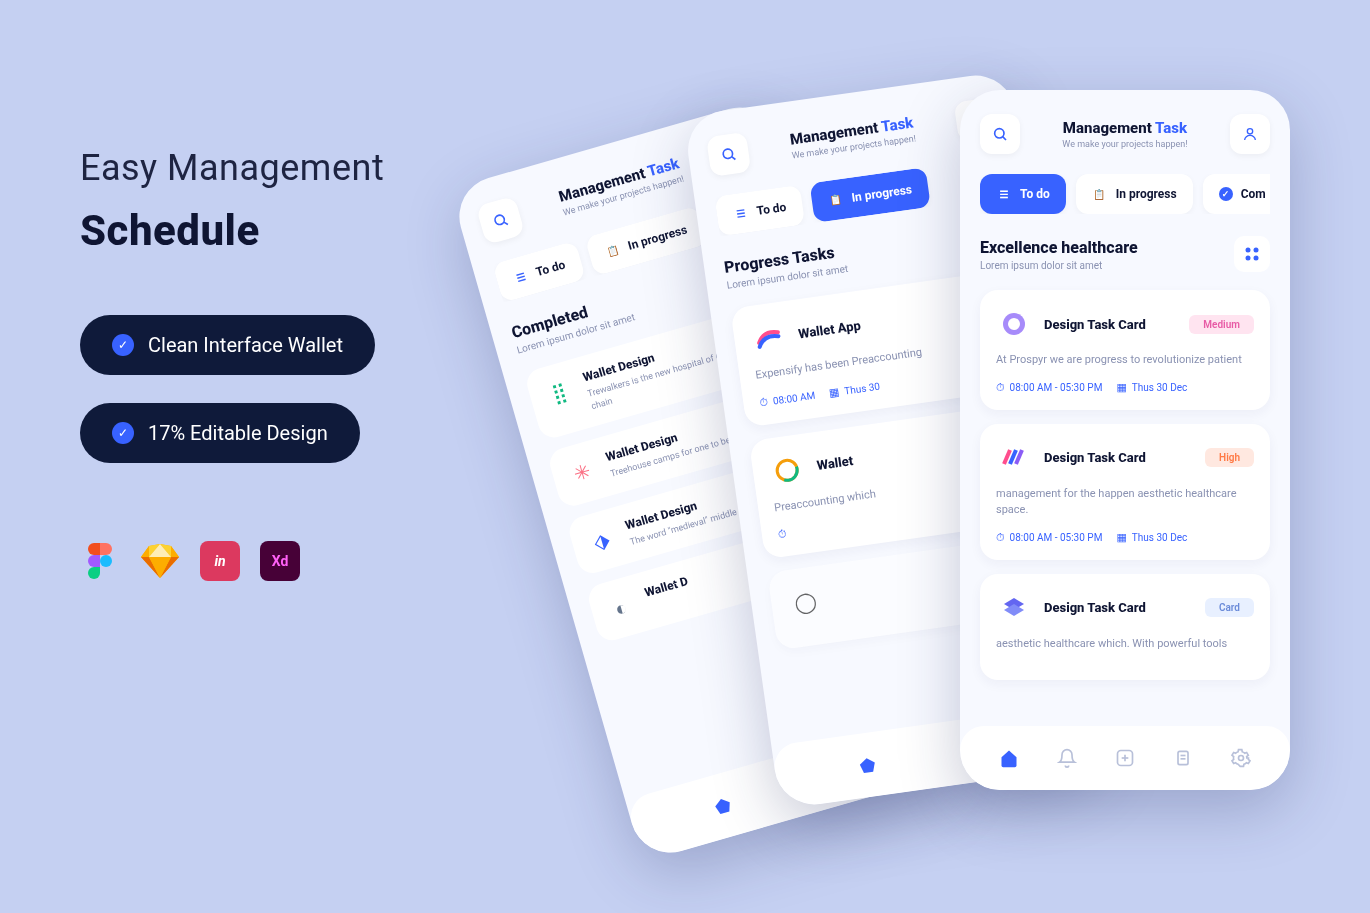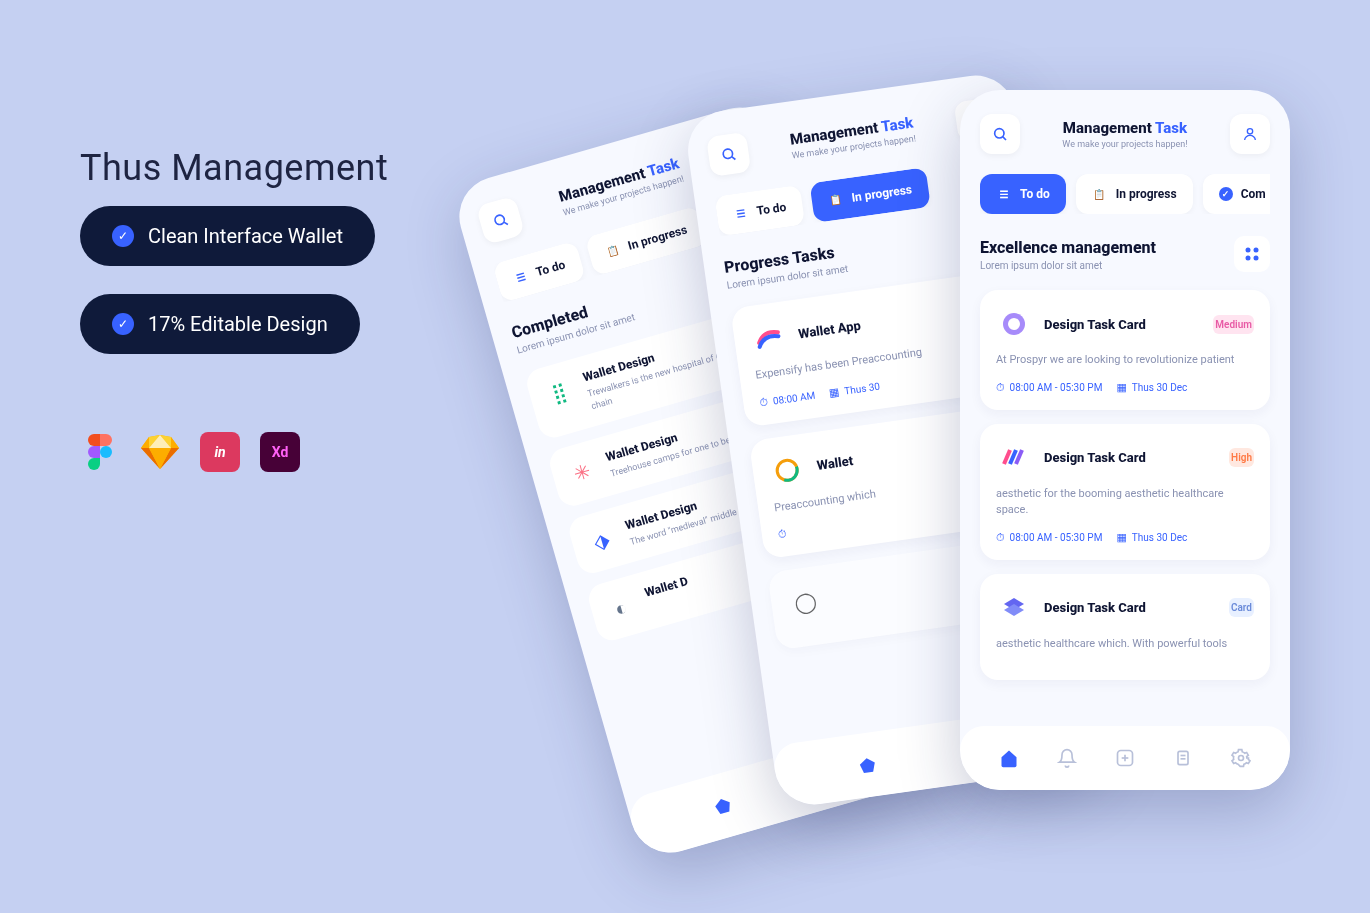--- a/index.html
+++ b/index.html
@@ -39,21 +39,21 @@
 
 .section-header { display: flex; align-items: center; justify-content: space-between; margin-bottom: 18px; }
 .section-title { font-size: 16px; font-weight: 800; color: #0f1533; }
 .section-sub { font-size: 10px; color: #8a92b2; margin-top: 3px; }
 .grid-btn { width: 36px; height: 36px; border-radius: 10px; background: #fff; display: flex; align-items: center; justify-content: center; color: #3862ff; font-size: 14px; }
 
 .card { background: #fff; border-radius: 18px; padding: 16px; margin-bottom: 14px; box-shadow: 0 4px 12px rgba(30,40,90,0.05); }
 .card-head { display: flex; align-items: center; gap: 12px; margin-bottom: 10px; }
 .card-logo { width: 36px; height: 36px; border-radius: 10px; display: flex; align-items: center; justify-content: center; font-size: 20px; flex-shrink: 0; }
 .card-title { font-size: 13px; font-weight: 800; color: #0f1533; flex: 1; }
-.badge { padding: 4px 2px; border-radius: 6px; font-size: 10px; font-weight: 600; }
+.badge { padding: 4px 14px; border-radius: 6px; font-size: 10px; font-weight: 600; }
 .badge.medium { background: #ffe4f0; color: #e85aa5; }
 .badge.high { background: #ffe8e0; color: #ff7a45; }
 .badge.easy { background: #e8f0ff; color: #6b8bd9; }
 .card-desc { font-size: 11px; color: #8a92b2; line-height: 1.5; margin-bottom: 12px; }
 .card-meta { display: flex; gap: 14px; align-items: center; }
 .meta-item { display: flex; align-items: center; gap: 5px; font-size: 10px; color: #3862ff; }
 .meta-icon { font-size: 11px; }
 
 .bottom-nav { position: absolute; bottom: 0; left: 0; right: 0; height: 64px; background: #fff; border-radius: 24px 24px 40px 40px; display: flex; align-items: center; justify-content: space-around; padding: 0 20px; }
 .nav-item { width: 28px; height: 28px; display: flex; align-items: center; justify-content: center; color: #b8c0d9; font-size: 18px; }
@@ -63,21 +63,22 @@
 .simple-card { background: #fff; border-radius: 16px; padding: 14px; margin-bottom: 12px; display: flex; gap: 12px; align-items: flex-start; }
 .simple-card .card-logo { width: 30px; height: 30px; }
 .simple-content { flex: 1; }
 .simple-title { font-size: 12px; font-weight: 800; color: #0f1533; margin-bottom: 4px; }
 .simple-desc { font-size: 9px; color: #8a92b2; line-height: 1.4; }
 </style>
 </head>
 <body>
 
 <div class="promo">
-  <div class="promo-title">Thus Management</div>
+  <div class="promo-title">Easy Management</div>
+  <div class="promo-bold">Schedule</div>
   <div class="pill">
     <span class="pill-check">✓</span>
     <span>Clean Interface Wallet</span>
   </div><br>
   <div class="pill">
     <span class="pill-check">✓</span>
     <span>17% Editable Design</span>
   </div>
   <div class="tool-icons">
     <div class="tool-icon">
@@ -296,21 +297,21 @@
           <span class="tab-icon">📋</span>
           <span>In progress</span>
         </div>
       <div class="tab">
           <span class="tab-icon" style="background:#3862ff;color:#fff;border-radius:50%;width:14px;height:14px;font-size:9px">✓</span>
           <span>Com</span>
         </div>
     </div>
     <div class="section-header">
       <div>
-        <div class="section-title">Excellence management</div>
+        <div class="section-title">Excellence healthcare</div>
         <div class="section-sub">Lorem ipsum dolor sit amet</div>
       </div>
       <div class="grid-btn">
         <svg width="16" height="16" viewBox="0 0 16 16" fill="currentColor">
             <circle cx="4" cy="4" r="2.5"></circle>
             <circle cx="12" cy="4" r="2.5"></circle>
             <circle cx="4" cy="12" r="2.5"></circle>
             <circle cx="12" cy="12" r="2.5"></circle>
           </svg>
       </div>
@@ -320,21 +321,21 @@
       <div class="card-head">
         <div class="card-logo">
             <svg width="28" height="28" viewBox="0 0 28 28">
               <circle cx="14" cy="14" r="11" fill="#a78bfa"></circle>
               <circle cx="14" cy="14" r="6" fill="#fff"></circle>
             </svg>
           </div>
         <div class="card-title">Design Task Card</div>
         <span class="badge medium">Medium</span>
       </div>
-      <div class="card-desc">At Prospyr we are looking to revolutionize patient</div>
+      <div class="card-desc">At Prospyr we are progress to revolutionize patient</div>
       <div class="card-meta">
         <div class="meta-item">
             <span class="meta-icon">⏱</span>
             <span>08:00 AM - 05:30 PM</span>
           </div>
         <div class="meta-item">
             <span class="meta-icon">▦</span>
             <span>Thus 30 Dec</span>
           </div>
       </div>
@@ -345,21 +346,21 @@
         <div class="card-logo">
             <svg width="28" height="28" viewBox="0 0 28 28">
               <path d="M4 20 L10 6" stroke="#ff4d8d" stroke-width="4"></path>
               <path d="M10 20 L16 6" stroke="#3862ff" stroke-width="4"></path>
               <path d="M16 20 L22 6" stroke="#8b5cf6" stroke-width="4"></path>
             </svg>
           </div>
         <div class="card-title">Design Task Card</div>
         <span class="badge high">High</span>
       </div>
-      <div class="card-desc">aesthetic for the booming aesthetic healthcare space.</div>
+      <div class="card-desc">management for the happen aesthetic healthcare space.</div>
       <div class="card-meta">
         <div class="meta-item">
             <span class="meta-icon">⏱</span>
             <span>08:00 AM - 05:30 PM</span>
           </div>
         <div class="meta-item">
             <span class="meta-icon">▦</span>
             <span>Thus 30 Dec</span>
           </div>
       </div>

